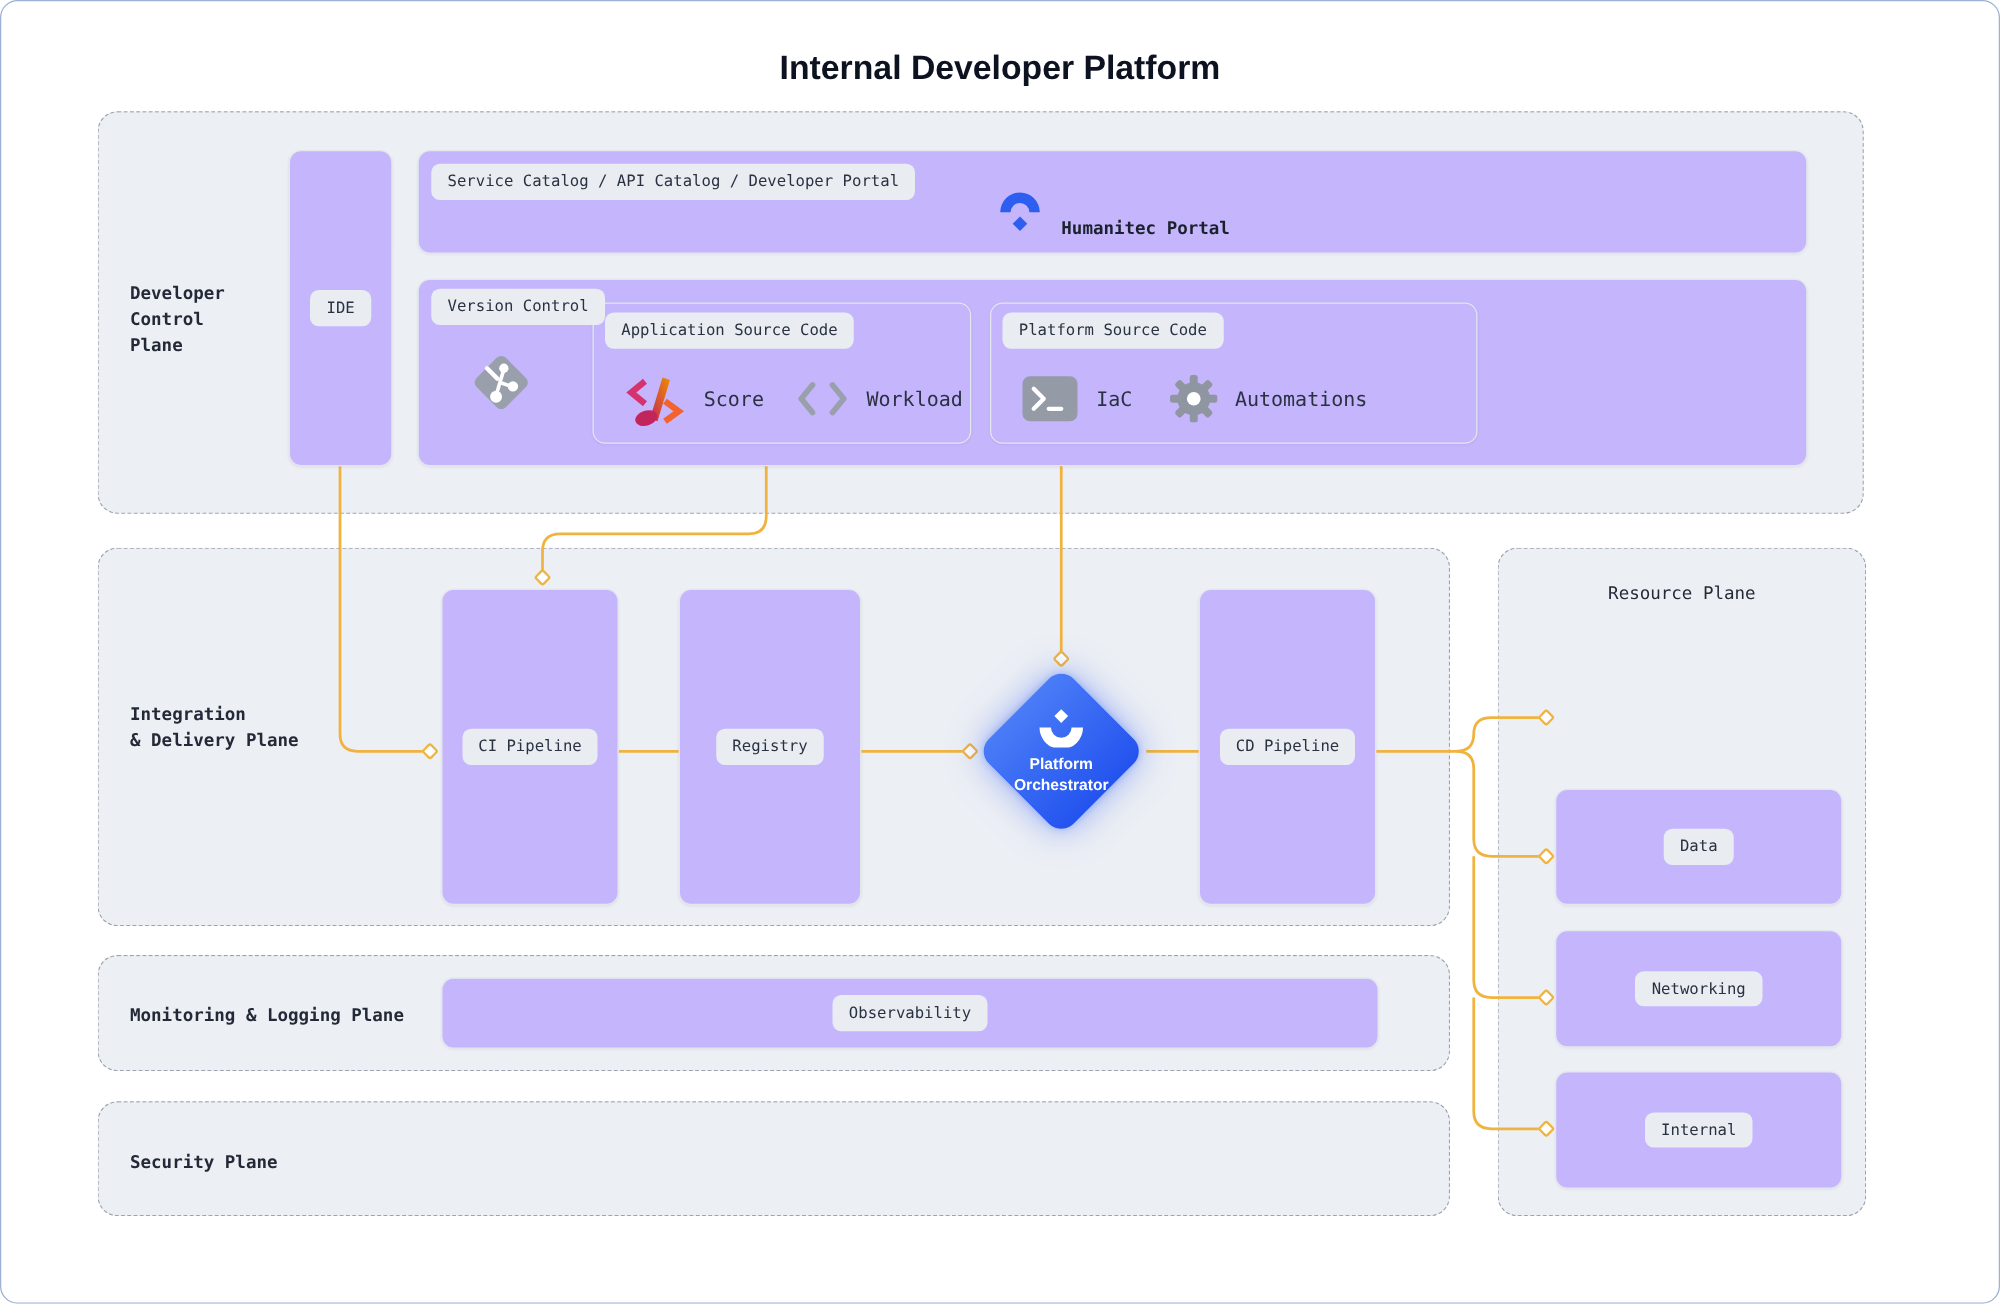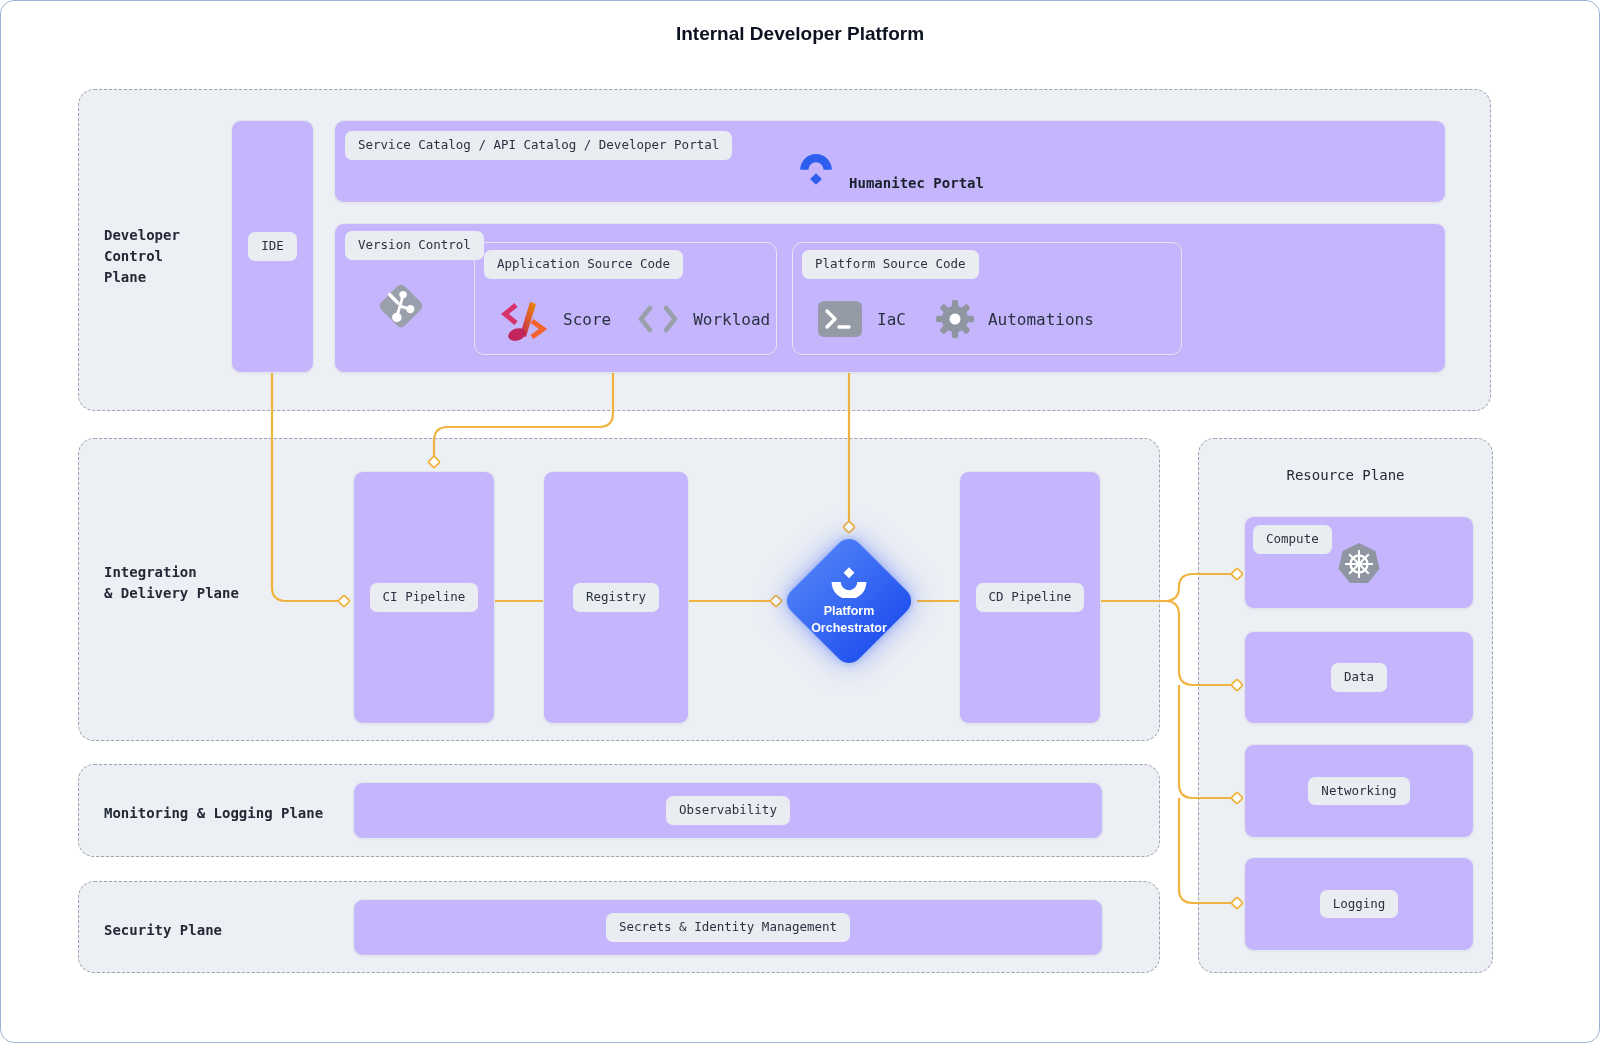--- a/index.html
+++ b/index.html
@@ -1,20 +1,20 @@
 <!DOCTYPE html>
 <html><head>
 <meta charset="utf-8">
 <style>
   html,body{margin:0;padding:0;background:#fff;}
   .canvas{position:relative;width:1600px;height:1043px;background:#fff;
     border:1px solid #9db1d6;border-radius:14px;box-sizing:border-box;overflow:hidden;
     font-family:"DejaVu Sans Mono",monospace;}
-  .title{position:absolute;left:0;top:22px;width:100%;text-align:center;
-    font-family:"Liberation Sans",sans-serif;font-size:19px;font-weight:700;color:#0d1220;z-index:3;}
+  .title{position:absolute;left:0;top:38px;width:100%;text-align:center;
+    font-family:"Liberation Sans",sans-serif;font-size:27px;font-weight:700;color:#0d1220;z-index:3;}
   .plane{position:absolute;background:#ECEFF4;border:1.5px dashed #9CA3AF;border-radius:16px;z-index:1;box-sizing:border-box;}
   .plane-label{position:absolute;font-size:14px;font-weight:700;color:#232936;line-height:1.5;z-index:3;white-space:pre;}
   .card{position:absolute;background:#c4b5fd;border:1px solid #E3E7EC;border-radius:10px;
     box-shadow:0 1px 2px rgba(16,24,40,.05);z-index:3;box-sizing:border-box;}
   .chip{display:inline-block;background:#E9EDF2;border-radius:7px;padding:8px 13px;
     font-size:12.5px;color:#2A3140;white-space:nowrap;line-height:1;}
   .chip-abs{position:absolute;z-index:4;}
   .pipe-box{display:flex;align-items:center;justify-content:center;}
   .flex-center{display:flex;align-items:flex-end;justify-content:center;}
   .item-label{font-size:16px;color:#2A3140;}
@@ -169,45 +169,24 @@
         <path d="M5 17 A19 19 0 0 0 43 17 L33 17 A9 9 0 0 1 15 17 Z" fill="#fff"></path>
         <polygon points="24,1 30,7 24,13 18,7" fill="#fff"></polygon>
       </svg>
       <div class="orch-text"><span>Platform</span><br><span>Orchestrator</span></div>
     </div>
   </div>
 
   <div class="card pipe-box" style="left:352px;top:781px;width:750px;height:57px;">
     <span class="chip">Observability</span>
   </div>
-  <div class="card pipe-box" style="left:352px;top:898px;width:750px;height:57px;">
-    <span class="chip">Secrets &amp; Identity Management</span>
-  </div>
 
-  <div class="card" style="left:1243px;top:515px;width:230px;height:93px;">
-    <span class="chip chip-abs" style="left:8px;top:8px;">Compute</span>
-    <svg style="position:absolute;left:90px;top:23px;" width="48" height="48" viewBox="0 0 48 48">
-      <polygon points="24,3 40.4,10.9 44.5,28.7 33.1,42.9 14.9,42.9 3.5,28.7 7.6,10.9" fill="#8f96a1"></polygon>
-      <circle cx="24" cy="24" r="8.5" fill="none" stroke="#fff" stroke-width="2.4"></circle>
-      <g stroke="#fff" stroke-width="2">
-        <line x1="24" y1="24" x2="24" y2="10"></line>
-          <line x1="24" y1="24" x2="24" y2="38"></line>
-        <line x1="24" y1="24" x2="10" y2="24"></line>
-          <line x1="24" y1="24" x2="38" y2="24"></line>
-        <line x1="24" y1="24" x2="14.2" y2="14.2"></line>
-          <line x1="24" y1="24" x2="33.8" y2="14.2"></line>
-        <line x1="24" y1="24" x2="14.2" y2="33.8"></line>
-          <line x1="24" y1="24" x2="33.8" y2="33.8"></line>
-      </g>
-      <circle cx="24" cy="24" r="3" fill="#fff"></circle>
-    </svg>
-  </div>
   <div class="card pipe-box" style="left:1243px;top:630px;width:230px;height:93px;">
     <span class="chip">Data</span>
   </div>
   <div class="card pipe-box" style="left:1243px;top:743px;width:230px;height:94px;">
     <span class="chip">Networking</span>
   </div>
   <div class="card pipe-box" style="left:1243px;top:856px;width:230px;height:94px;">
-    <span class="chip">Logging</span>
+    <span class="chip">Internal</span>
   </div>
 
 </div>
 
 </body></html>

